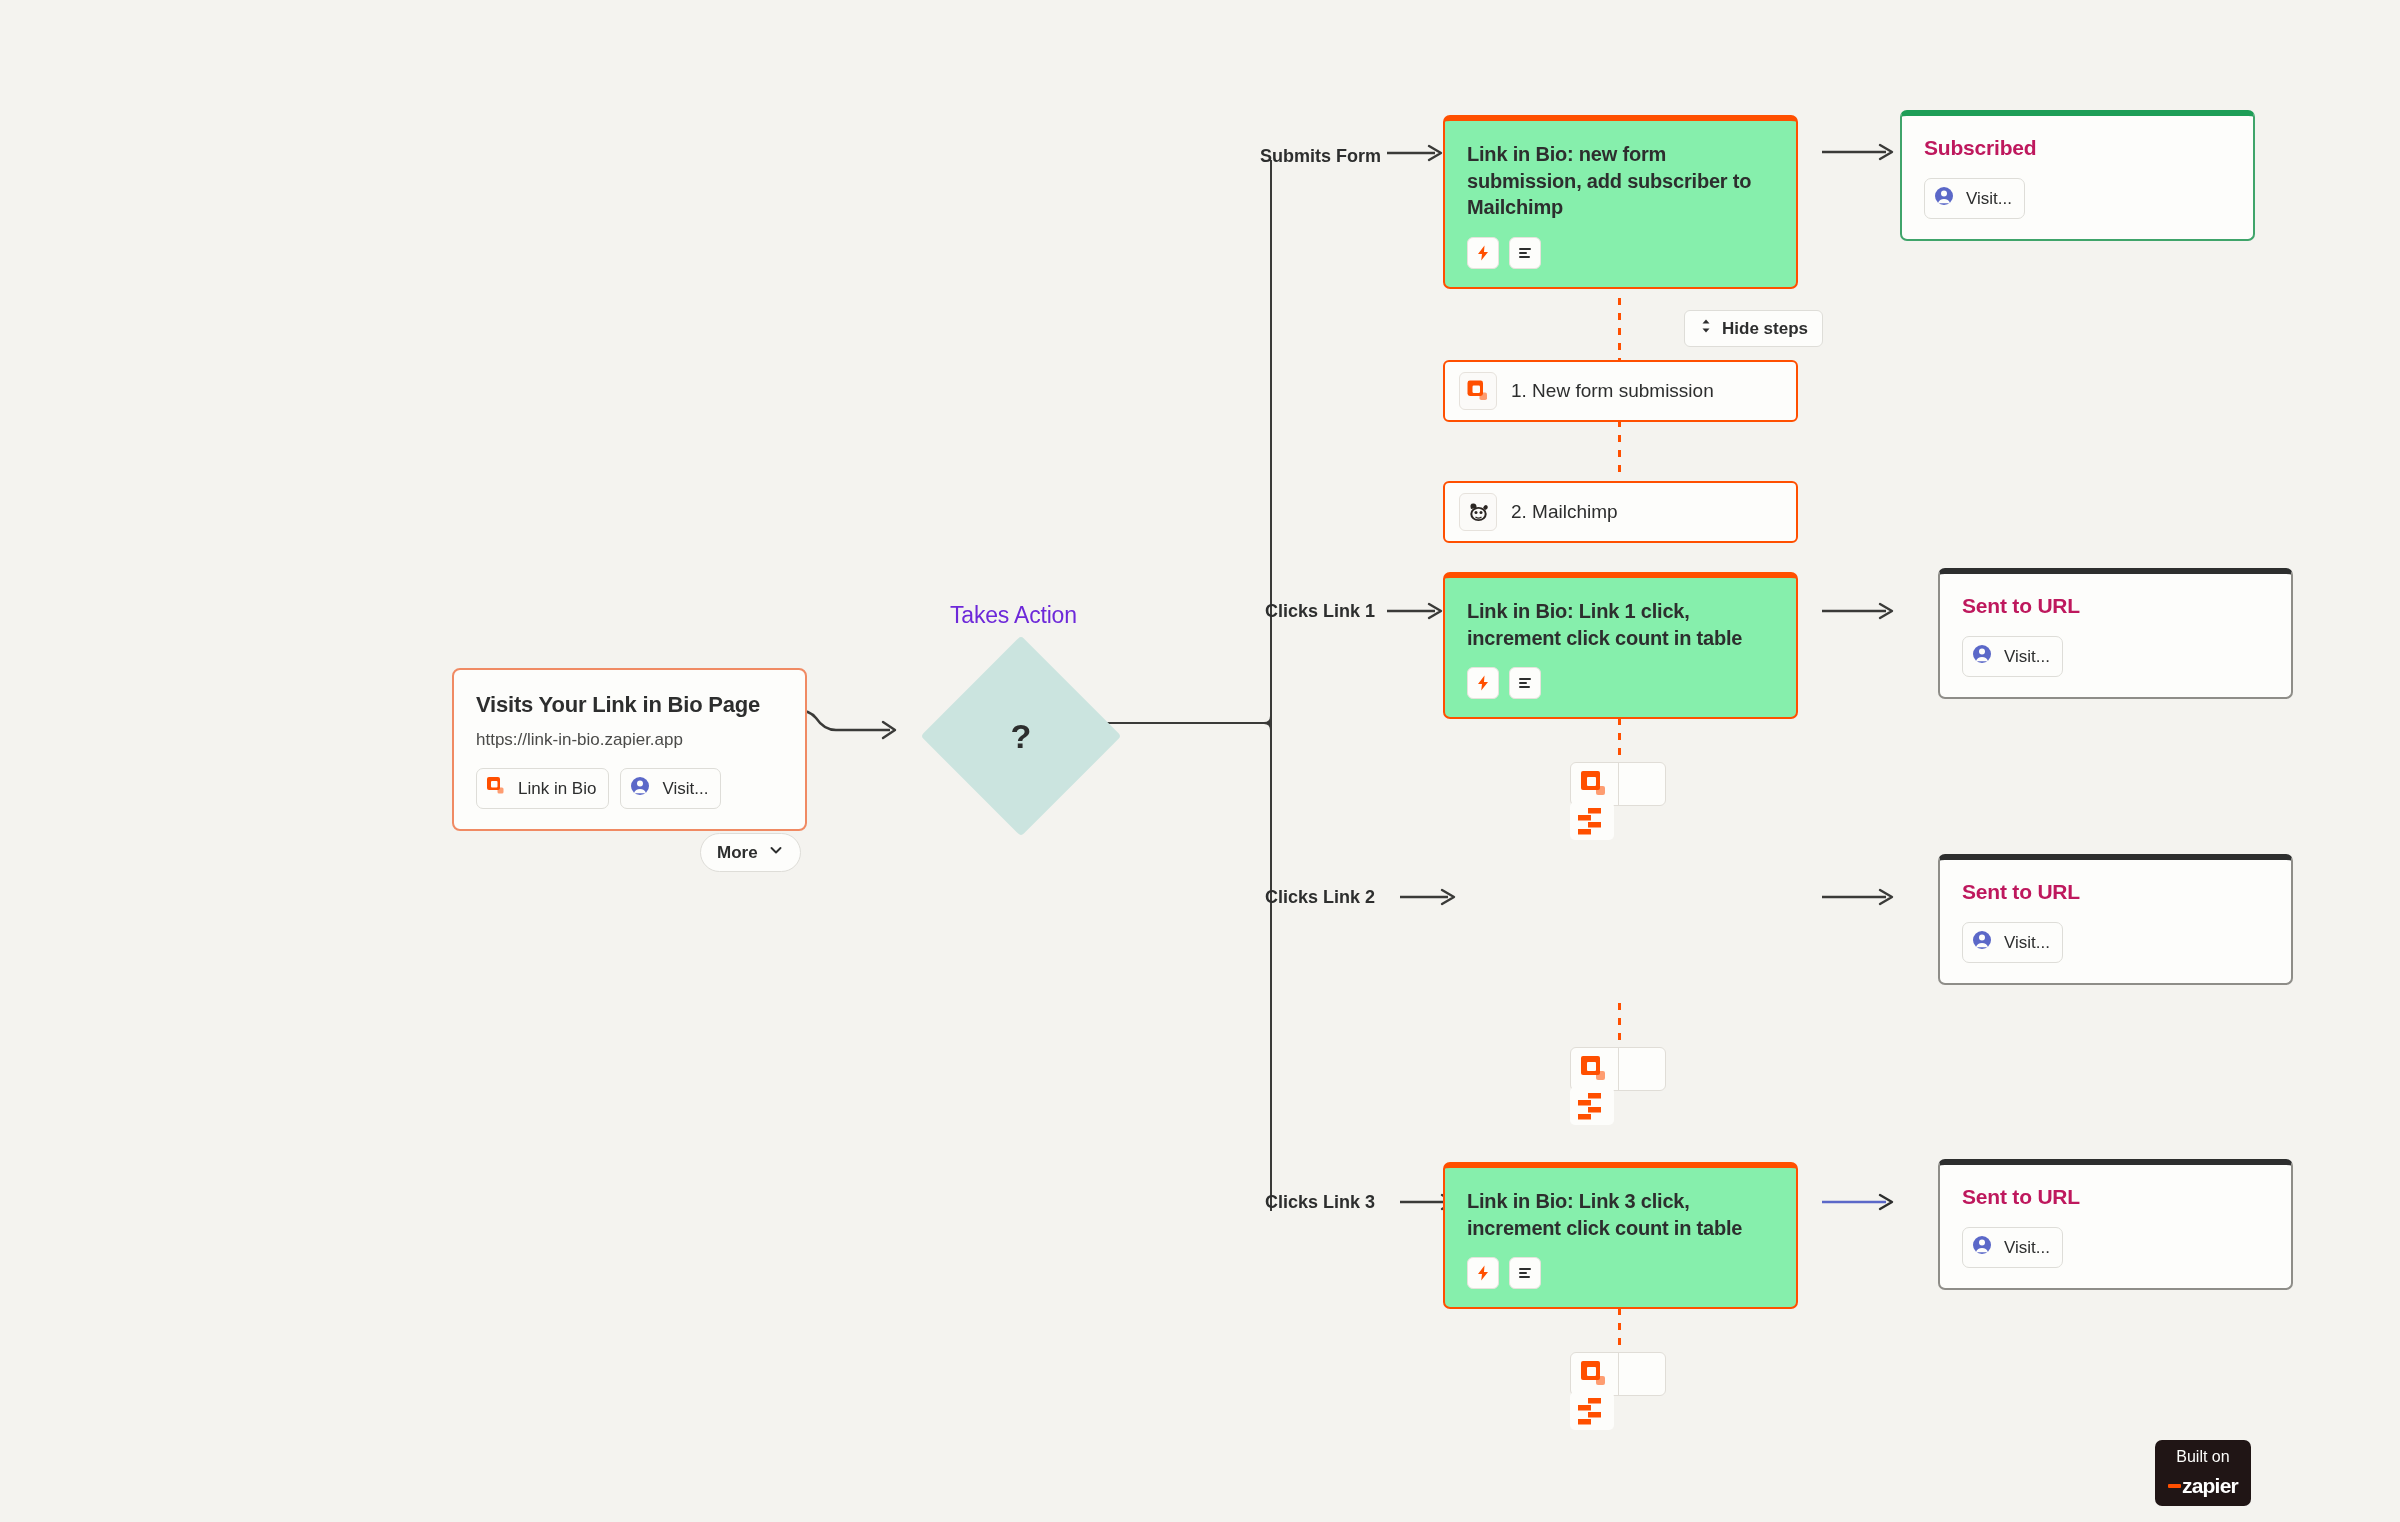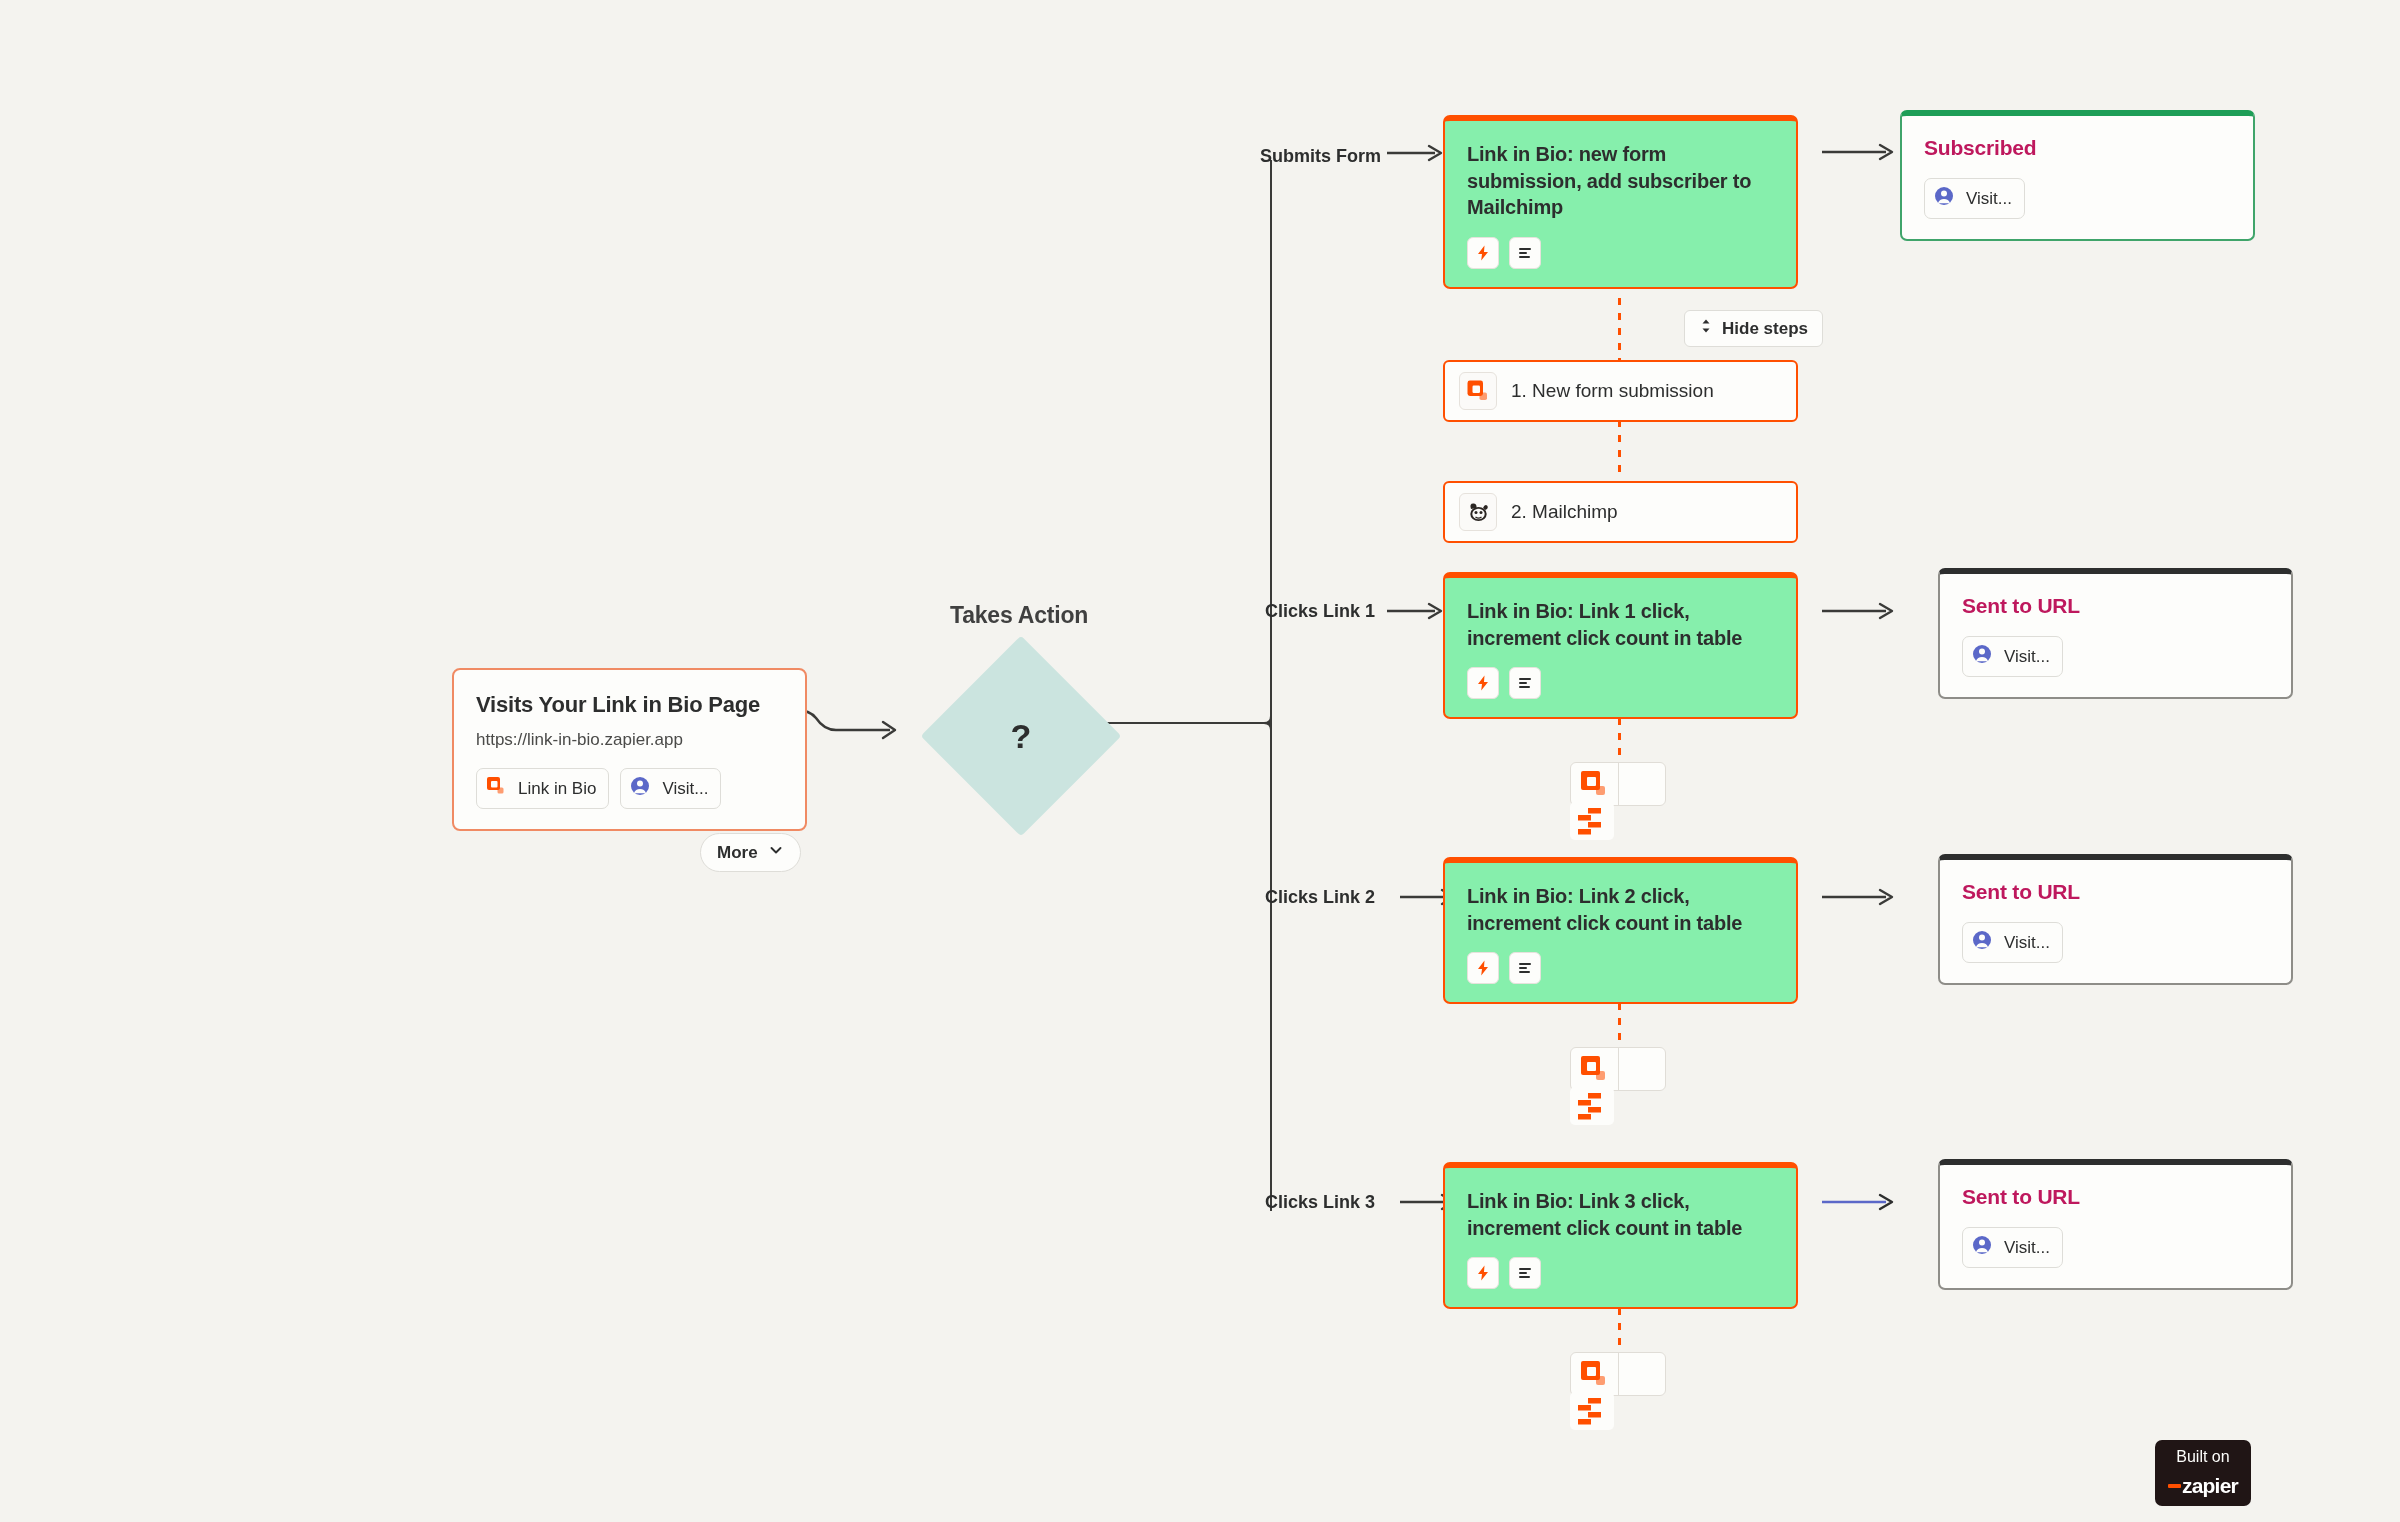--- a/index.html
+++ b/index.html
@@ -75,22 +75,22 @@
     font-weight: 600;
     color: #2D2E2E;
   }
 
   
   .takes-action-label {
     position: absolute;
     left: 950px;
     top: 602px;
     font-size: 23px;
-    font-weight: bold;
-    color: #404040;
+    font-weight: normal;
+    color: #6d28d9;
     letter-spacing: -0.2px;
   }
   .diamond {
     position: absolute;
     left: 950px;
     top: 665px;
     width: 142px;
     height: 142px;
     background: #CBE4DF;
     transform: rotate(45deg);
@@ -496,37 +496,20 @@
       </svg>
     </div>
   </div>
 
   <div class="branch-label" style="left:1265px; top:886px; width:130px;">Clicks Link 2</div>
   <svg class="arrow" style="left:1398px; top:884px; width:62px; height:26px;" viewBox="0 0 62 26">
     <line x1="2" y1="13" x2="50" y2="13" stroke="#3A3A38" stroke-width="2.4"></line>
     <path d="M44 6 L56 13 L44 20" stroke="#3A3A38" stroke-width="2.4" fill="none" stroke-linecap="round" stroke-linejoin="round"></path>
   </svg>
 
-  <div class="action-card" style="left:1443px; top:857px;">
-    <div class="action-title">Link in Bio: Link 2 click, increment click count in table</div>
-    <div class="icon-row">
-      <div class="sq-icon">
-        <svg width="18" height="18" viewBox="0 0 18 18">
-          <path d="M10.5 1.5 L4 10 L8 10 L7.2 16.5 L14 8 L10 8 Z" fill="#FF4F00"></path>
-        </svg>
-      </div>
-      <div class="sq-icon">
-        <svg width="18" height="18" viewBox="0 0 18 18">
-          <rect x="3" y="4" width="12" height="2.1" rx="1" fill="#2D2E2E"></rect>
-          <rect x="3" y="8" width="8" height="2.1" rx="1" fill="#2D2E2E"></rect>
-          <rect x="3" y="12" width="11" height="2.1" rx="1" fill="#2D2E2E"></rect>
-        </svg>
-      </div>
-    </div>
-  </div>
 
   <svg class="arrow" style="left:1820px; top:884px; width:80px; height:26px;" viewBox="0 0 80 26">
     <line x1="2" y1="13" x2="66" y2="13" stroke="#3A3A38" stroke-width="2.4"></line>
     <path d="M60 6 L72 13 L60 20" stroke="#3A3A38" stroke-width="2.4" fill="none" stroke-linecap="round" stroke-linejoin="round"></path>
   </svg>
 
   <div class="result-card dark" style="left:1938px; top:854px;">
     <div class="result-title">Sent to URL</div>
     <div class="chip-row">
       <div class="chip">

